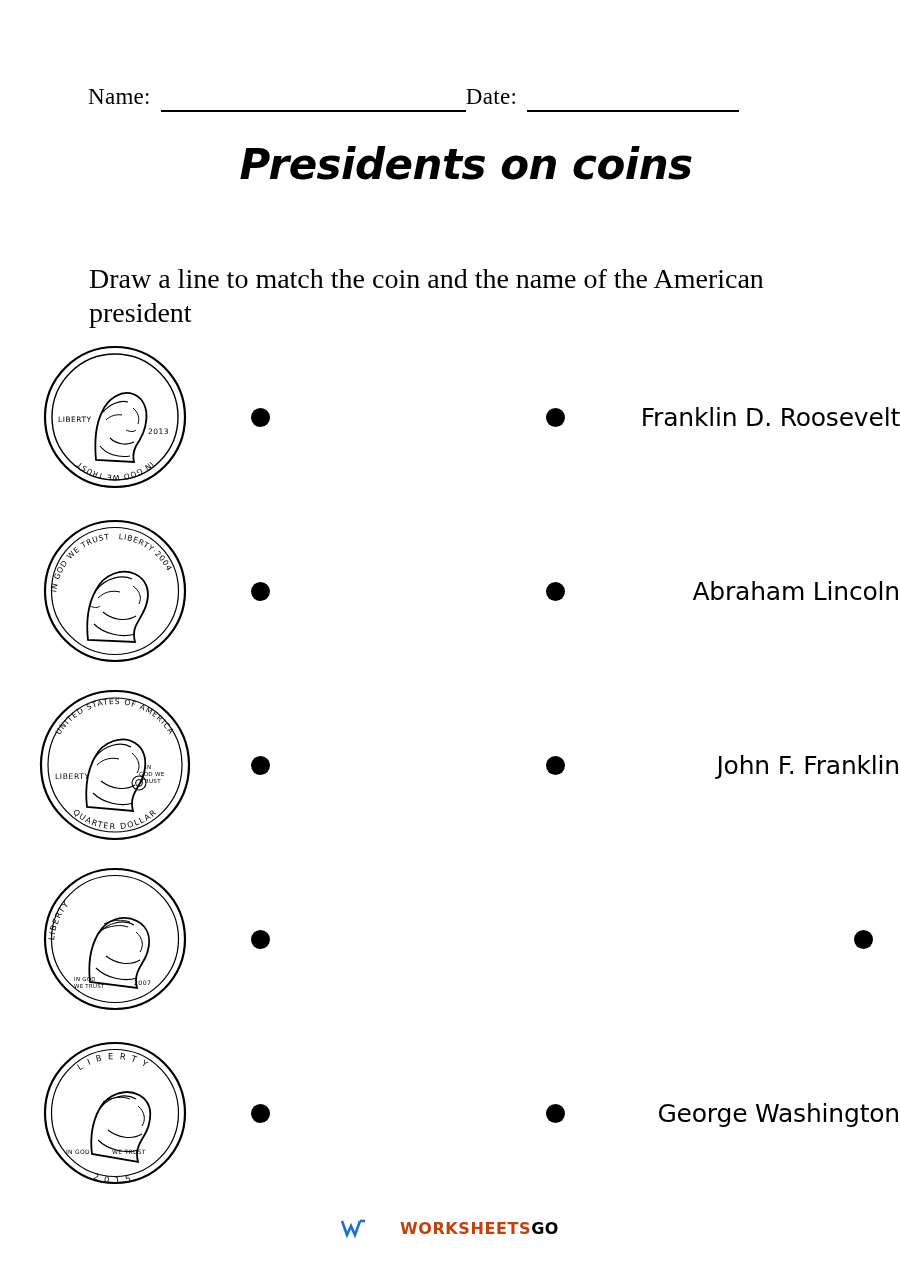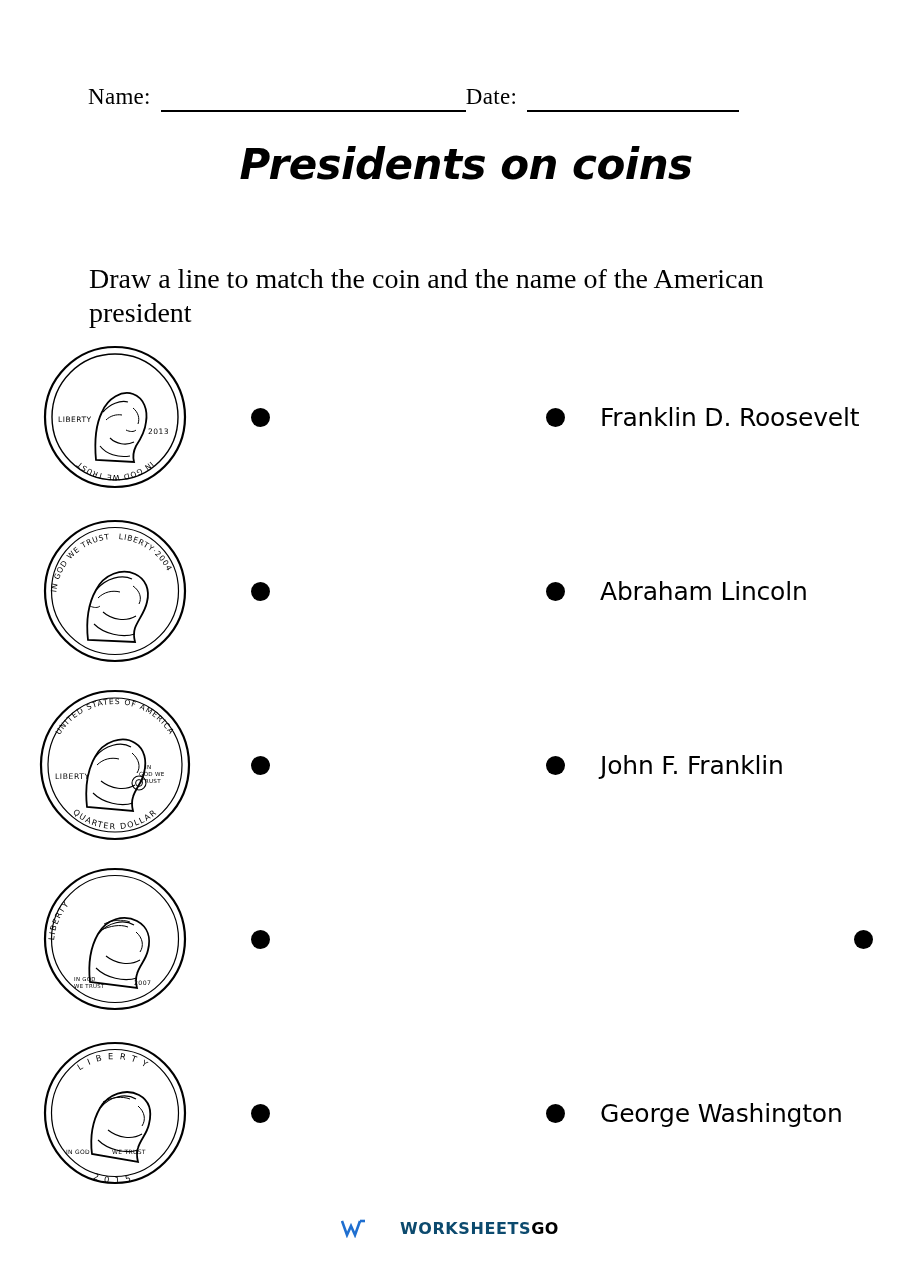--- a/index.html
+++ b/index.html
@@ -117,41 +117,41 @@
   .name-cell {
     width: 300px;
     flex: none;
     font-family: "DejaVu Sans", sans-serif;
     font-size: 25px;
     letter-spacing: -0.2px;
     white-space: nowrap;
   }
 
   
-  .row .name-cell { padding-left: 8px; }
+  .row .name-cell { padding-left: 8px; text-align: right; }
 
   
   .footer {
     position: absolute;
     bottom: 36px;
     left: 0;
     width: 900px;
     display: flex;
     justify-content: center;
     align-items: center;
     gap: 9px;
   }
   .logo-mark { display: block; }
   .logo-text {
     font-family: "DejaVu Sans", sans-serif;
     font-weight: bold;
     font-size: 16px;
     letter-spacing: 0.6px;
   }
-  .logo-text .blue { color: #0c4a6e; margin-left: 24px; }
+  .logo-text .blue { color: #c2410c; margin-left: 24px; }
   .logo-text .dark { color: #000000; }
 
   
   .coin-svg text {
     font-family: "DejaVu Sans", sans-serif;
     fill: #000;
   }
 </style>
 </head>
 <body>

